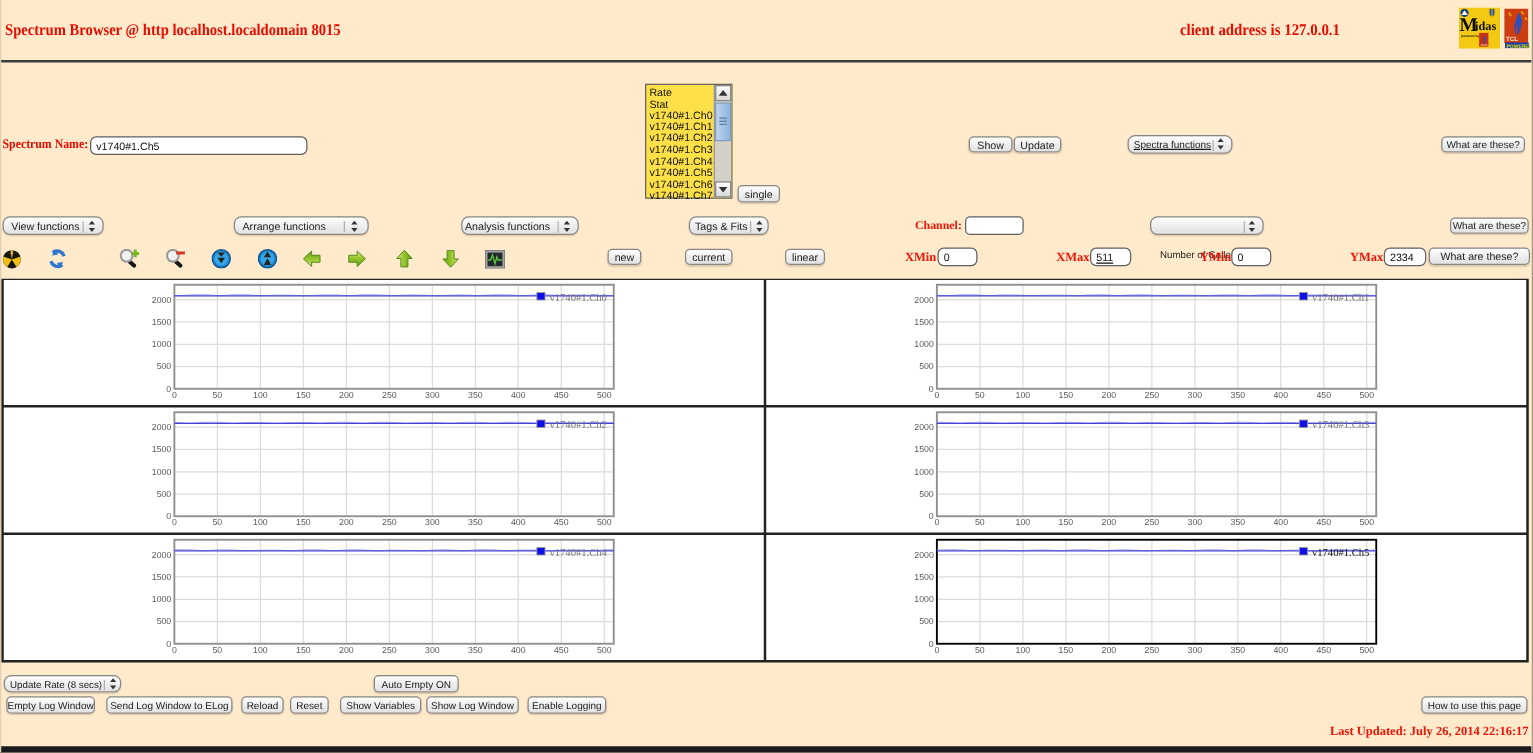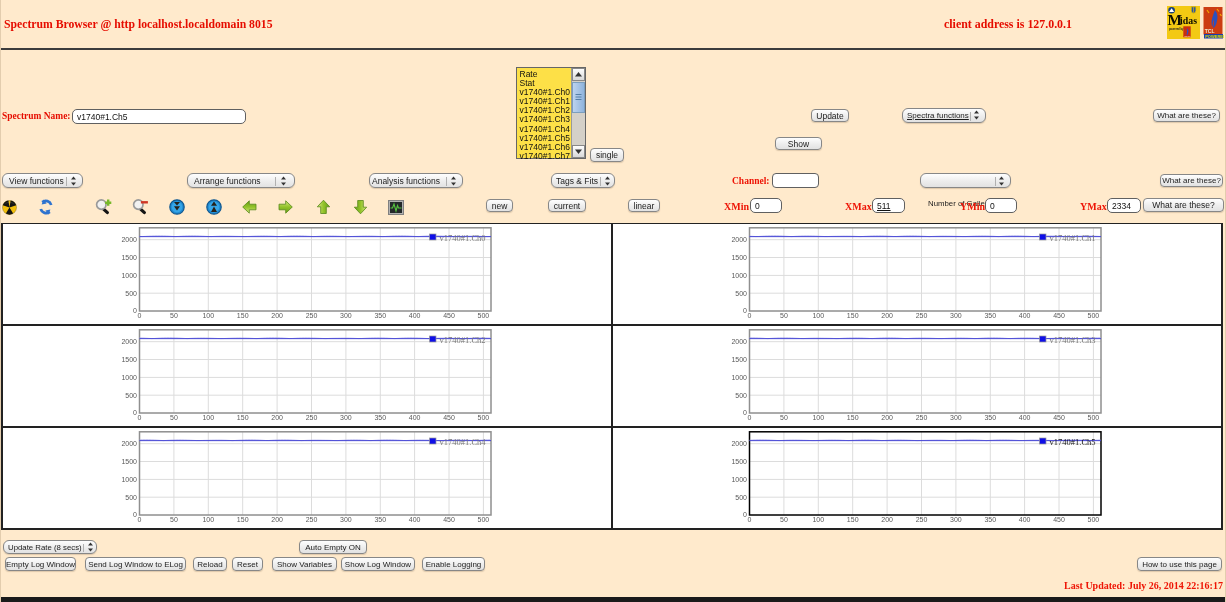--- a/index.html
+++ b/index.html
@@ -66,21 +66,21 @@
    <svg width="11" height="29" viewBox="0 0 11 29">
           <path d="M2.5 11.5 h6 M2.5 14 h6 M2.5 16.5 h6" stroke="#5580a8" stroke-width="1"></path>
         </svg></div>
  <div style="position:absolute;bottom:0;left:0;width:13px;height:13px;background:linear-gradient(#fdfdfd,#d8d8d8);border:1px solid #888;box-sizing:border-box;">
    <svg width="11" height="11" viewBox="0 0 11 11">
           <path d="M5.5 8 L2 3.5 H9 Z" fill="#333"></path>
         </svg></div>
 </div>
   </div>
 <div class="btn" style="left:590px;top:147.5px;width:34px;height:14px;font-size:8.5px;border-radius:4px;line-height:13px;">single</div>
-<div class="btn" style="left:775px;top:108.5px;width:47px;height:13.5px;font-size:8.5px;border-radius:4px;line-height:12.5px;margin-top:28px;">Show</div>
+<div class="btn" style="left:775px;top:108.5px;width:35px;height:13.5px;font-size:8.5px;border-radius:4px;line-height:12.5px;">Show</div>
 <div class="btn" style="left:811px;top:108.5px;width:38px;height:13.5px;font-size:8.5px;border-radius:4px;line-height:12.5px;">Update</div>
 <div class="mbtn" style="left:902px;top:107.5px;width:84px;height:15.5px;font-size:8px;line-height:14.5px;"><span class="mlab" style="padding-left:4px;text-decoration:underline;">Spectra functions</span><span class="msep" style="left:67px;height:9.5px;"></span><svg class="ar" style="right:5px;" width="7" height="10" viewBox="0 0 7 10">
       <path d="M3.5 0.5 L6 3.6 H1 z" fill="#333"></path>
       <path d="M3.5 9.5 L1 6.4 H6 z" fill="#333"></path>
     </svg></div>
 <div class="btn" style="left:1153px;top:108.5px;width:67px;height:13.5px;font-size:8px;border-radius:4px;line-height:12.5px;">What are these?</div>
 <div class="mbtn" style="left:2px;top:173px;width:81px;height:15px;font-size:8.5px;line-height:14px;"><span class="mlab" style="padding-left:6px;">View functions</span><span class="msep" style="left:63px;height:9px;"></span><svg class="ar" style="right:5px;" width="7" height="10" viewBox="0 0 7 10">
       <path d="M3.5 0.5 L6 3.6 H1 z" fill="#333"></path>
       <path d="M3.5 9.5 L1 6.4 H6 z" fill="#333"></path>
     </svg></div>

